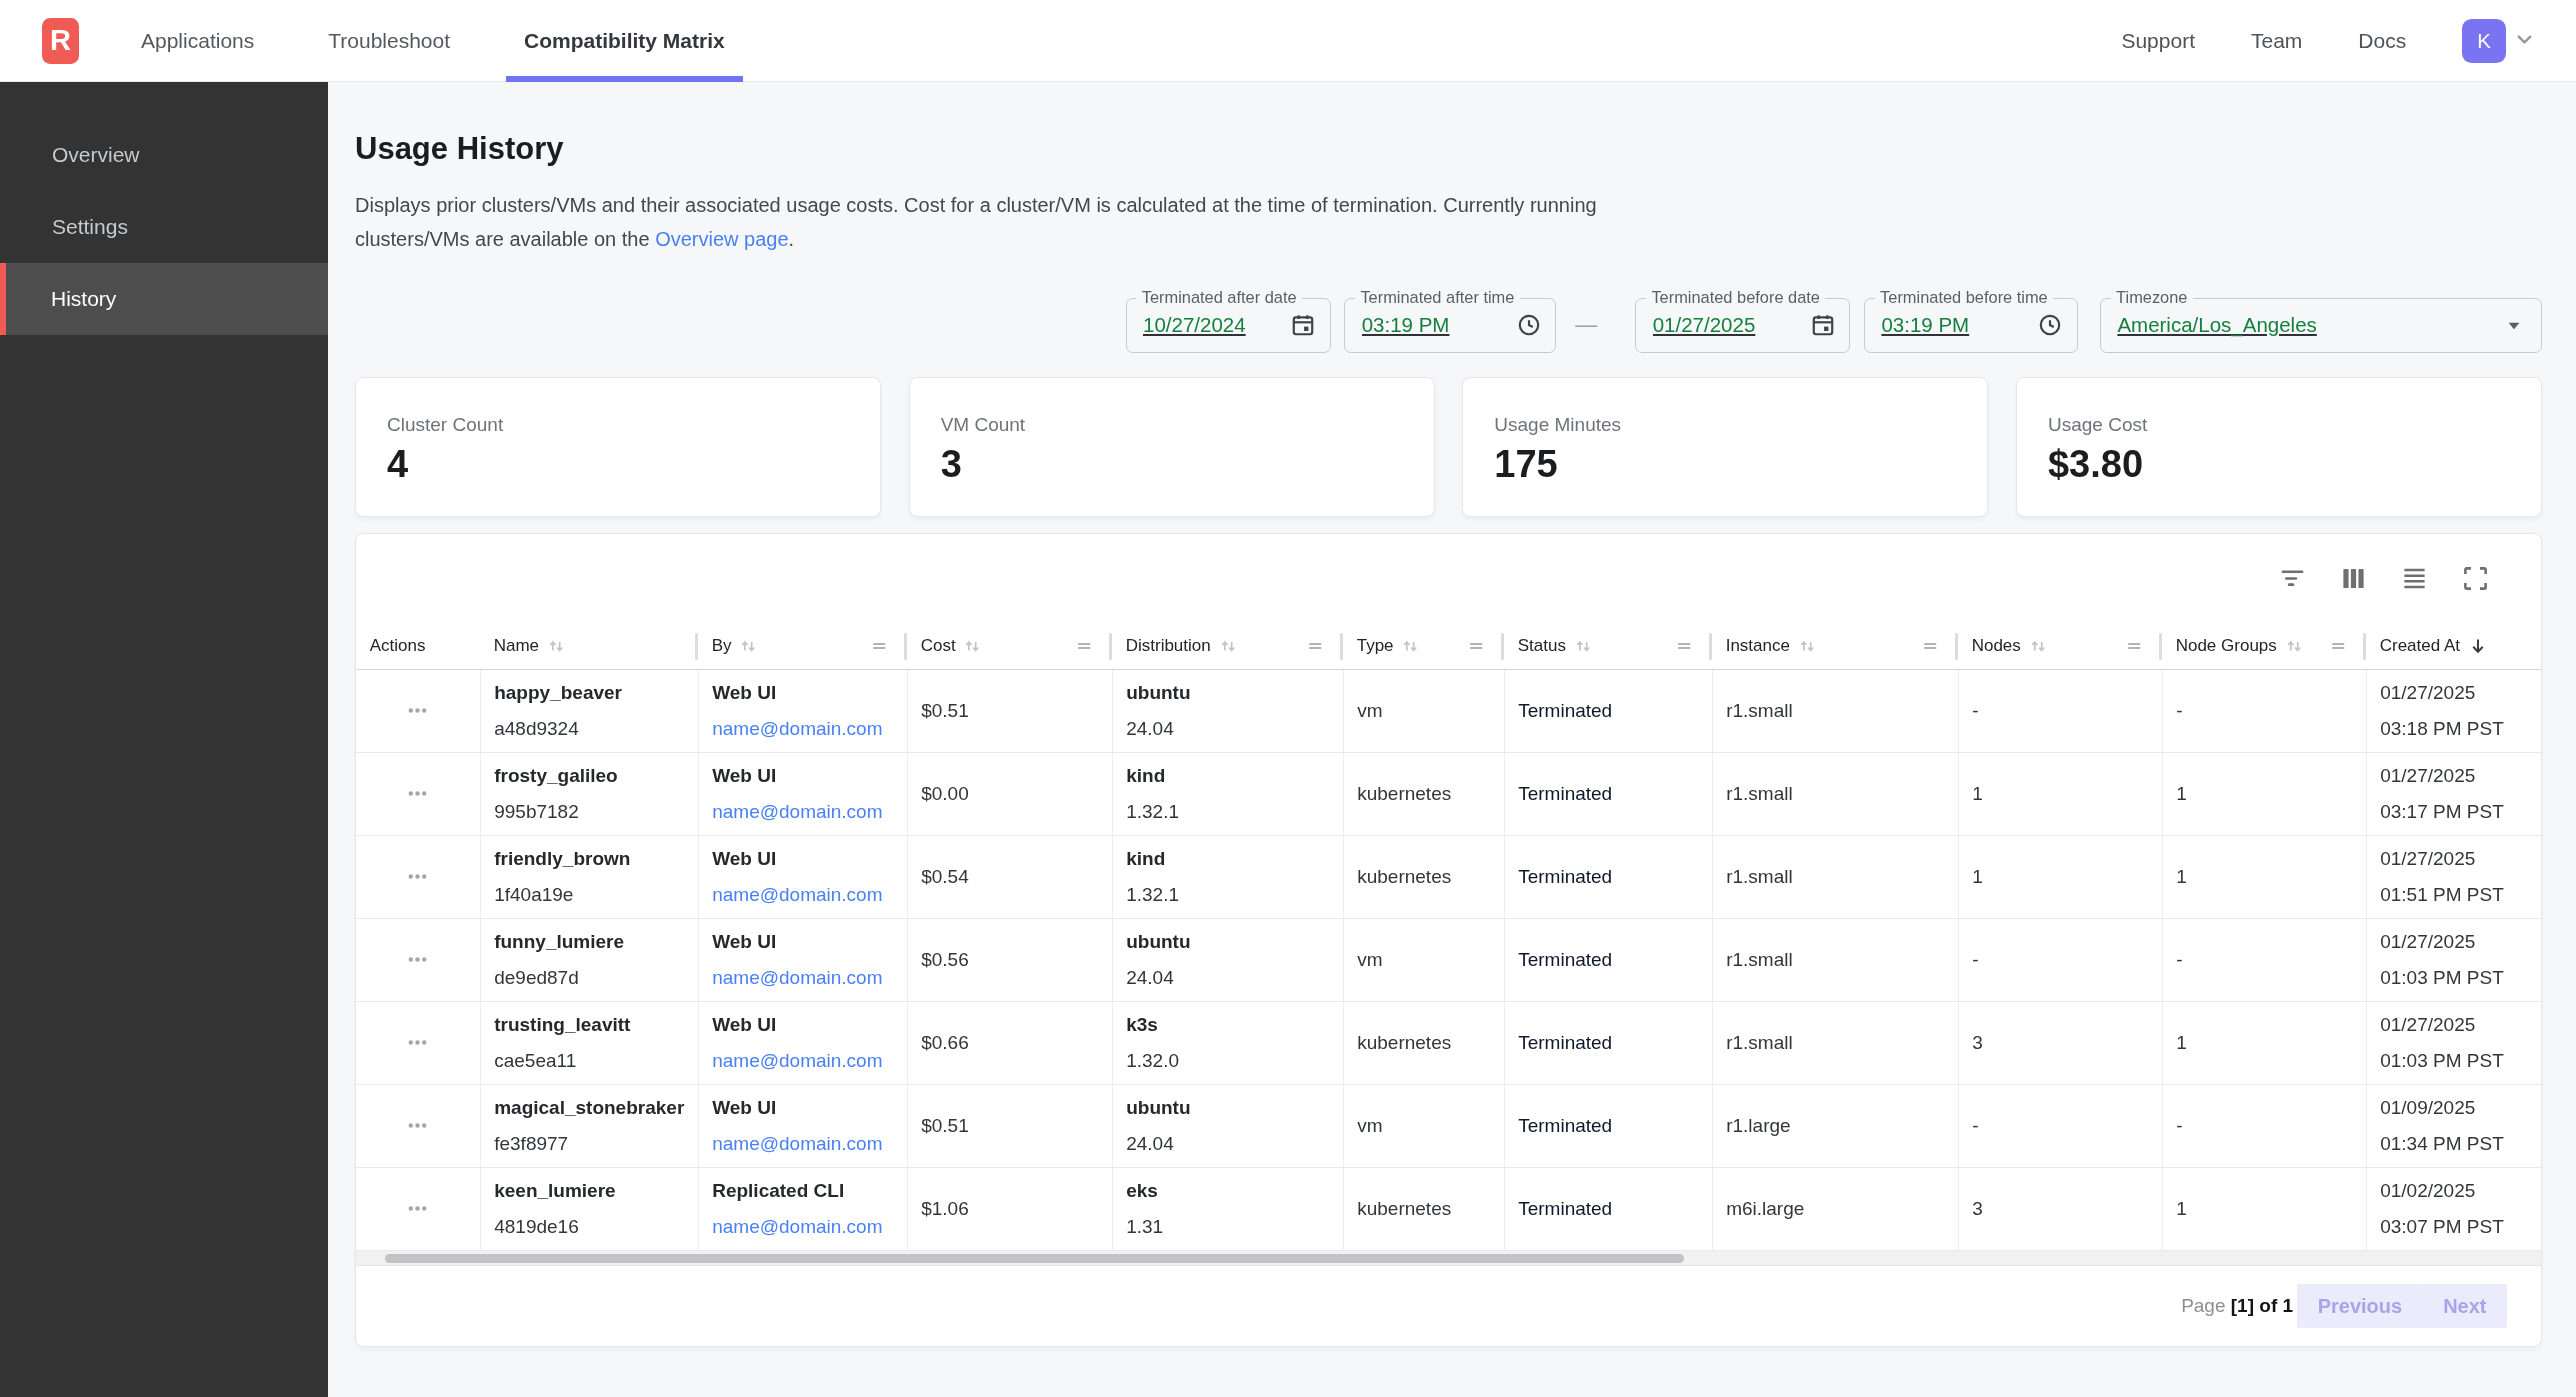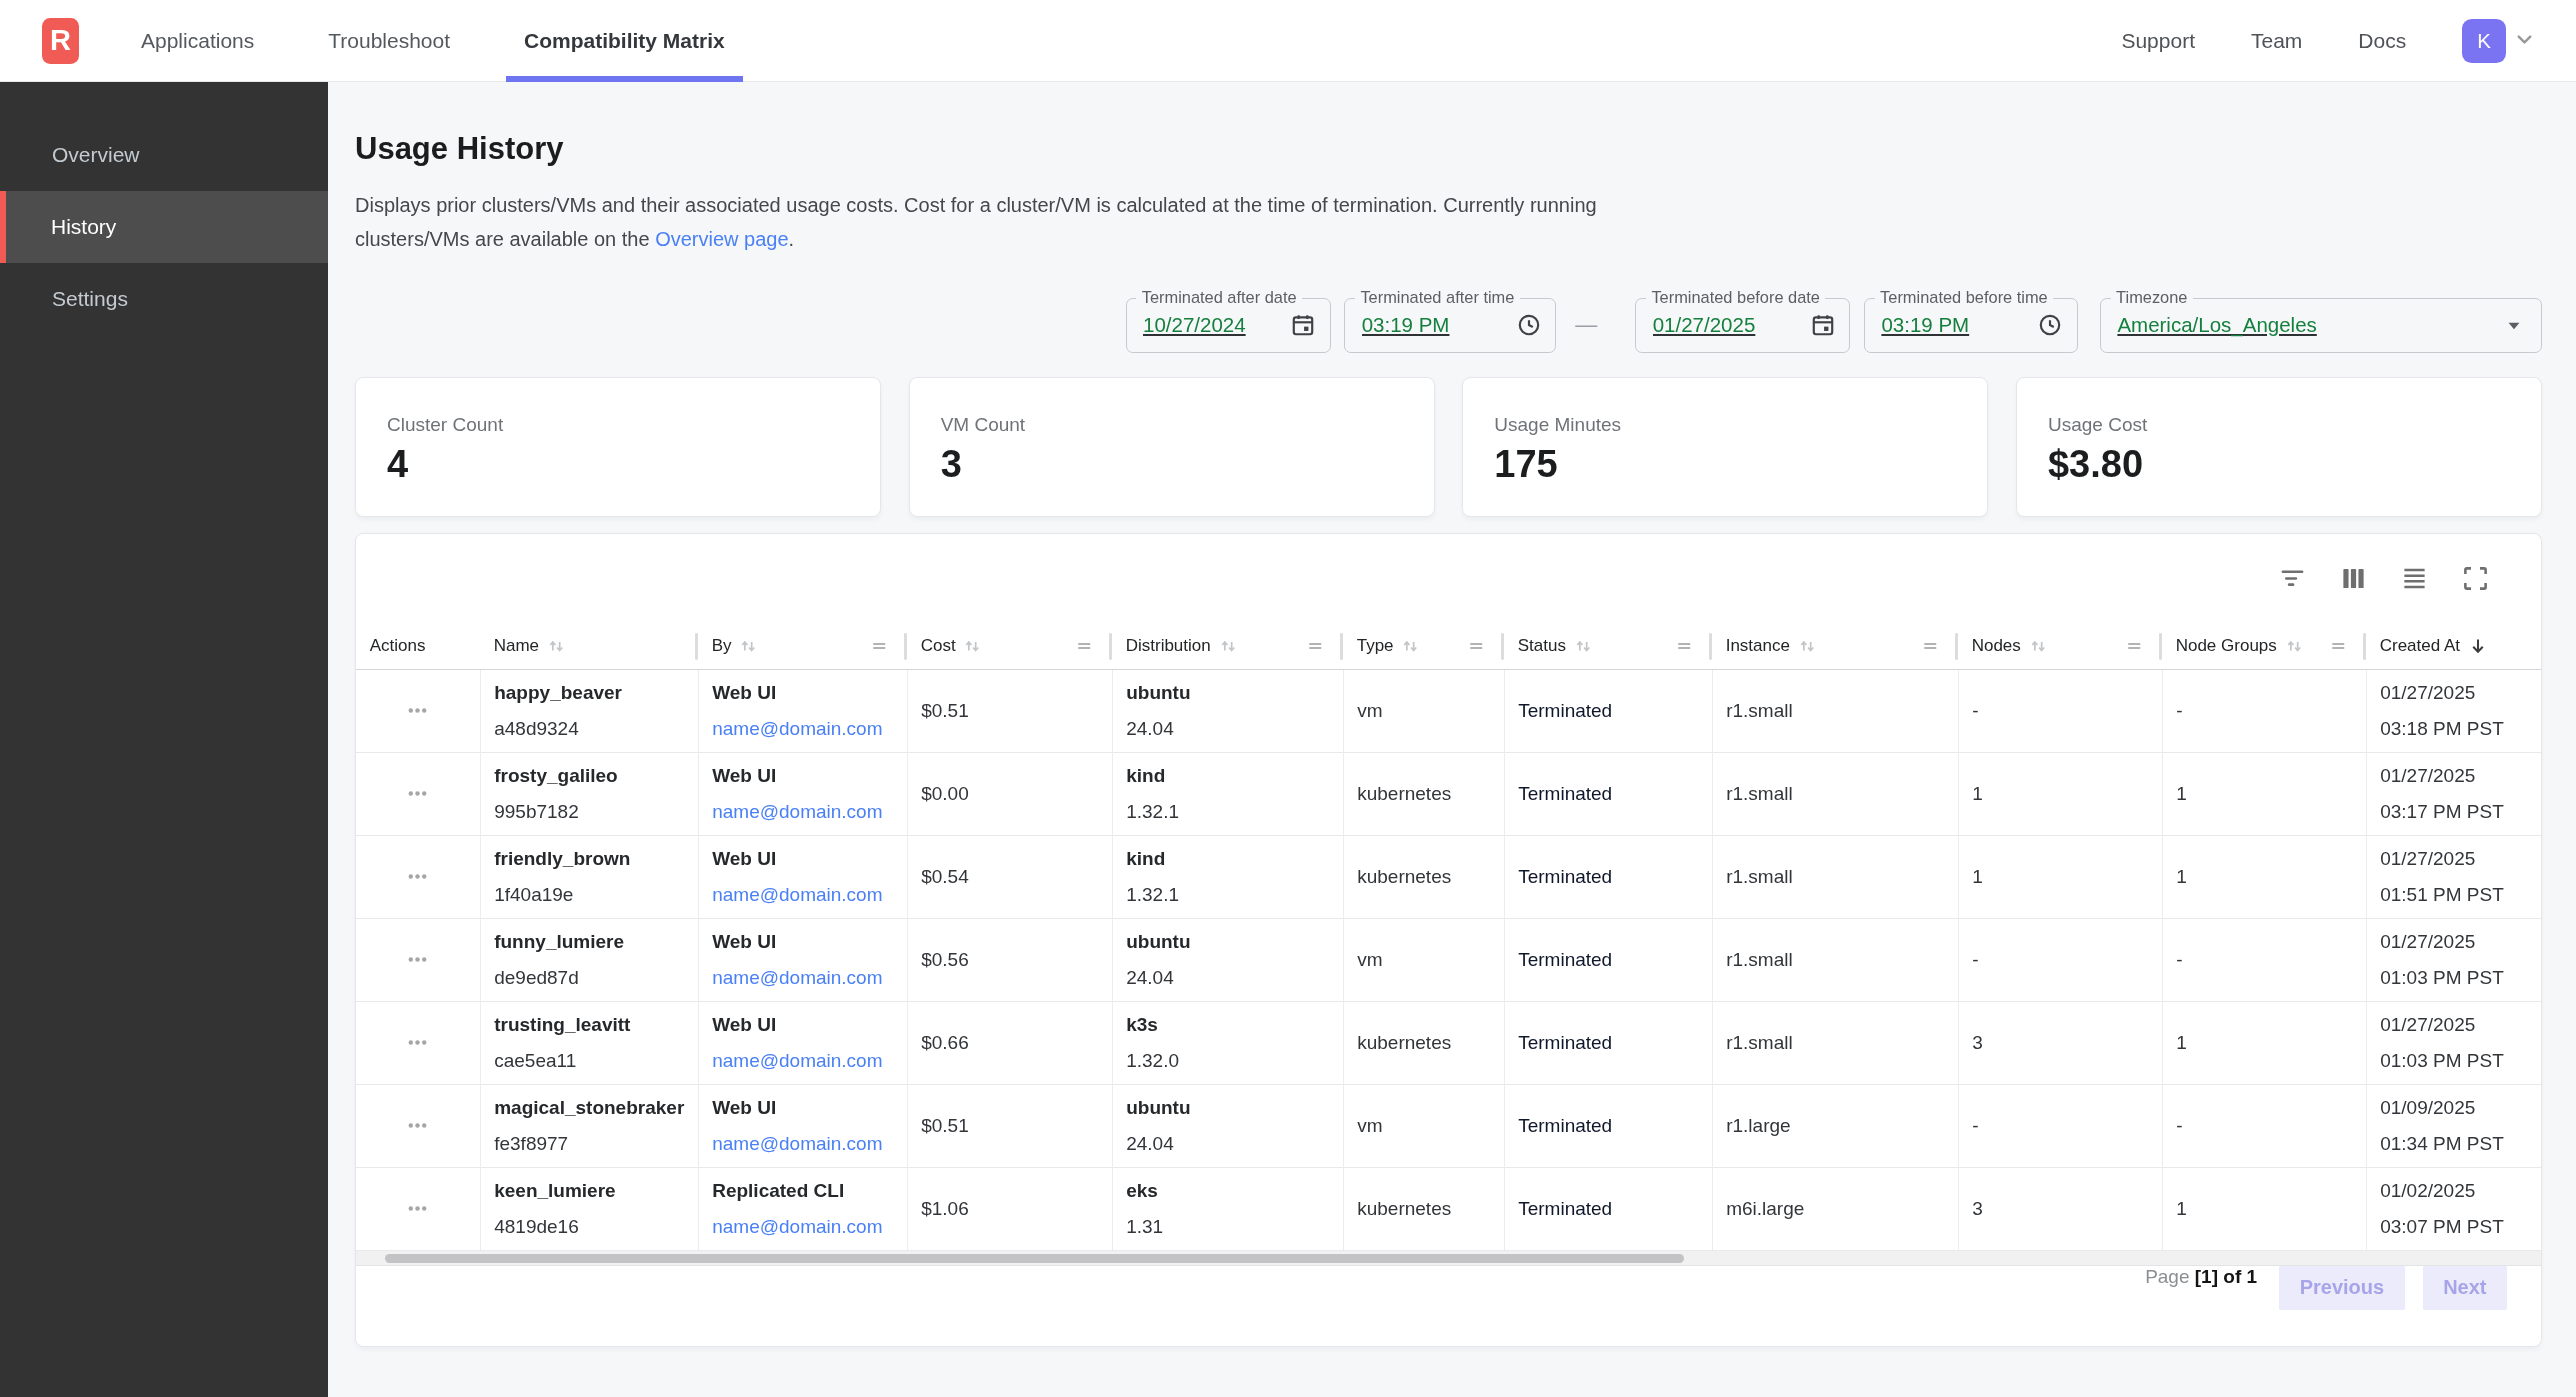--- a/index.html
+++ b/index.html
@@ -106,21 +106,21 @@
   .cell-line { line-height:36px; }
   .cell-strong { font-weight:700; color:#26292C; }
   .email-link { color:var(--link-blue,#4A80F5); text-decoration:none; cursor:pointer; }
   .status-text { color:#0f172a; }
   td.actions-cell { text-align:center; padding:0; }
   .dots-btn { display:inline-flex; cursor:pointer; padding:4.1px; }
   
   .hscroll { flex:0 0 auto; height:15px; background:#F1F1F2; border-bottom:1.4px solid #E3E4E6; position:relative; }
   .hthumb { position:absolute; left:29px; top:2.7px; width:1299px; height:9.6px; background:#C3C3C5; border-radius:5.5px; cursor:pointer; }
   
-  .tbl-footer { flex:1; display:flex; align-items:flex-start; justify-content:flex-end; gap:18px; padding-right:34px; }
+  .tbl-footer { flex:1; display:flex; align-items:center; justify-content:flex-end; padding-right:34px; }
   .page-text { font-size:19px; color:#8B8F93; margin-right:4.1px; }
   .page-text b { color:#141414; font-weight:700; }
   .pg-btn {
     border:none; border-radius:1px; background:var(--button-bg,#ECEBFB);
     color:var(--button-text,#A7A4E9); font-size:20px; font-weight:700;
     font-family:"Liberation Sans",sans-serif; padding:10.3px 20.5px; cursor:pointer;
   }
 </style>
 </head>
 <body>
@@ -138,22 +138,22 @@
       <div class="avatar">K</div>
       <span id="avatar-chevron"><svg width="23" height="23" viewBox="0 0 24 24" fill="none" stroke="#97999D" stroke-width="2.6" stroke-linecap="round" stroke-linejoin="round">
             <polyline points="6,9 12,15 18,9"></polyline>
           </svg></span>
     </div>
   </div>
 </header>
 
 <aside class="sidebar" id="sidebar">
     <div class="side-item">Overview</div>
+    <div class="side-item">Settings</div>
     <div class="side-item active">History</div>
-    <div class="side-item">Settings</div>
   </aside>
 
 <main class="main">
   <h1 class="page-title">Usage History</h1>
 
   <div class="page-desc content-w">
     <span>Displays prior clusters/VMs and their associated usage costs. Cost for a cluster/VM is calculated at the time of termination. Currently running</span><br>
     <span>clusters/VMs are available on the </span><a>Overview page</a><span>.</span>
   </div>
 

